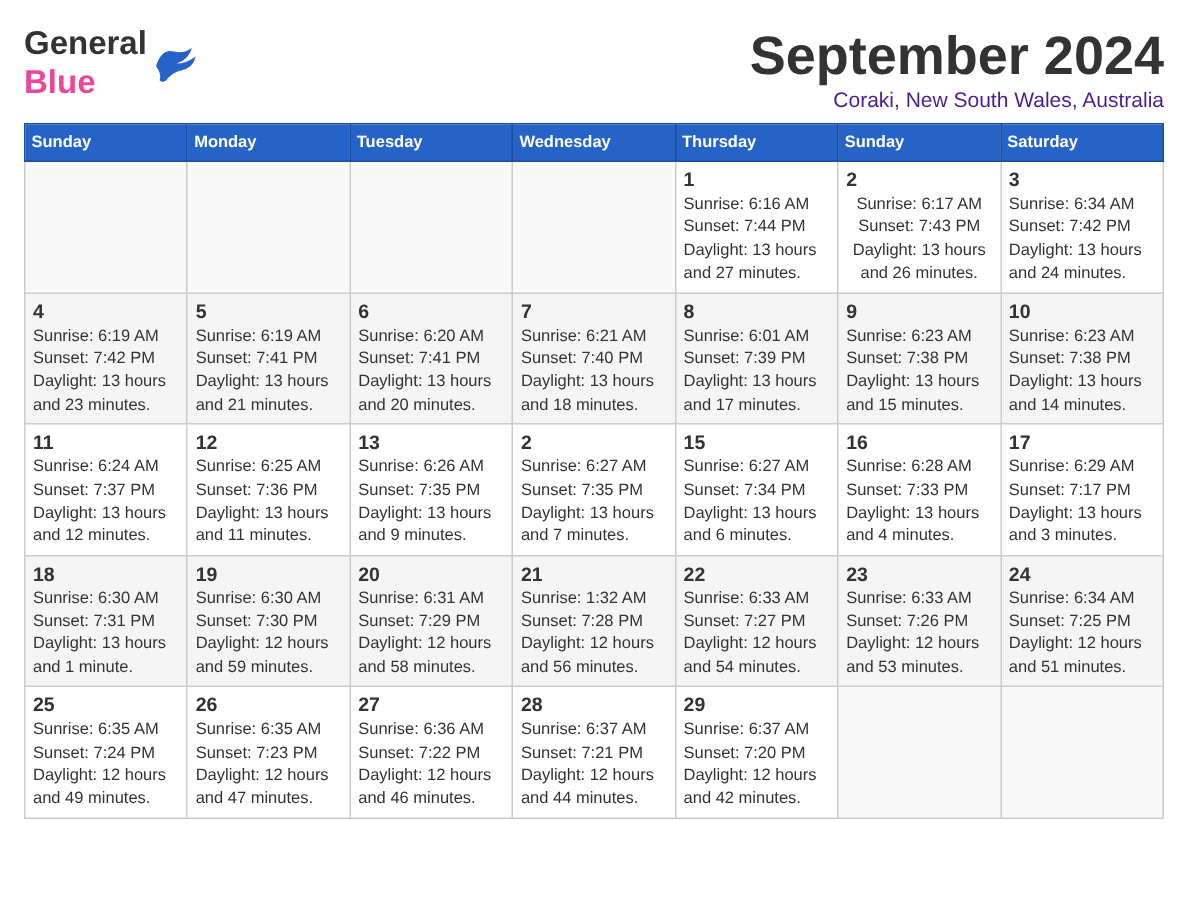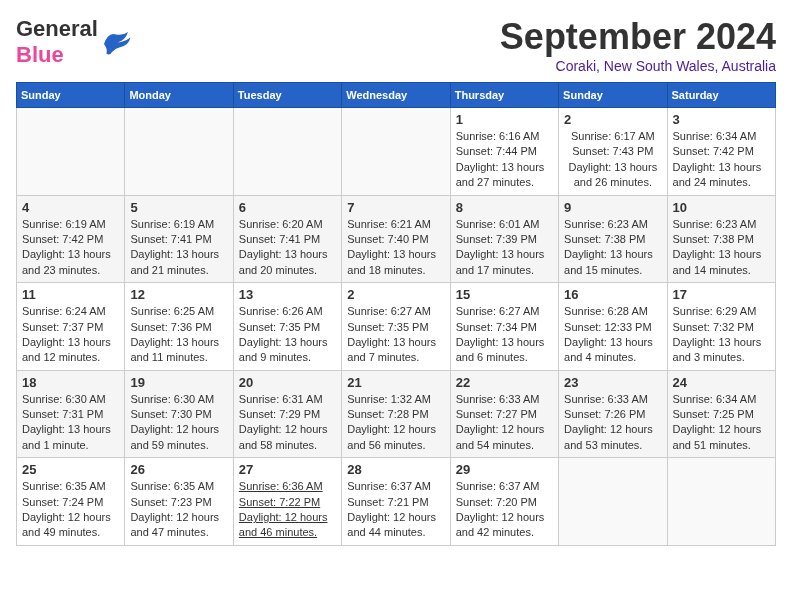--- a/index.html
+++ b/index.html
@@ -235,28 +235,28 @@
         <td>
           <div class="day-number">15</div>
           <div class="day-info" style="white-space: pre-line;">Sunrise: 6:27 AM
 Sunset: 7:34 PM
 Daylight: 13 hours
 and 6 minutes.</div>
         </td>
         <td>
           <div class="day-number">16</div>
           <div class="day-info" style="white-space: pre-line;">Sunrise: 6:28 AM
-Sunset: 12:33 PM
+Sunset: 7:33 PM
 Daylight: 13 hours
 and 4 minutes.</div>
         </td>
         <td>
           <div class="day-number">17</div>
           <div class="day-info" style="white-space: pre-line;">Sunrise: 6:29 AM
-Sunset: 7:32 PM
+Sunset: 7:17 PM
 Daylight: 13 hours
 and 3 minutes.</div>
         </td>
       </tr>
       <tr>
         <td>
           <div class="day-number">18</div>
           <div class="day-info" style="white-space: pre-line;">Sunrise: 6:30 AM
 Sunset: 7:31 PM
 Daylight: 13 hours
@@ -315,21 +315,21 @@
         </td>
         <td>
           <div class="day-number">26</div>
           <div class="day-info" style="white-space: pre-line;">Sunrise: 6:35 AM
 Sunset: 7:23 PM
 Daylight: 12 hours
 and 47 minutes.</div>
         </td>
         <td>
           <div class="day-number">27</div>
-          <div class="day-info" style="white-space: pre-line; text-decoration: underline;">Sunrise: 6:36 AM
+          <div class="day-info" style="white-space: pre-line;">Sunrise: 6:36 AM
 Sunset: 7:22 PM
 Daylight: 12 hours
 and 46 minutes.</div>
         </td>
         <td>
           <div class="day-number">28</div>
           <div class="day-info" style="white-space: pre-line;">Sunrise: 6:37 AM
 Sunset: 7:21 PM
 Daylight: 12 hours
 and 44 minutes.</div>

